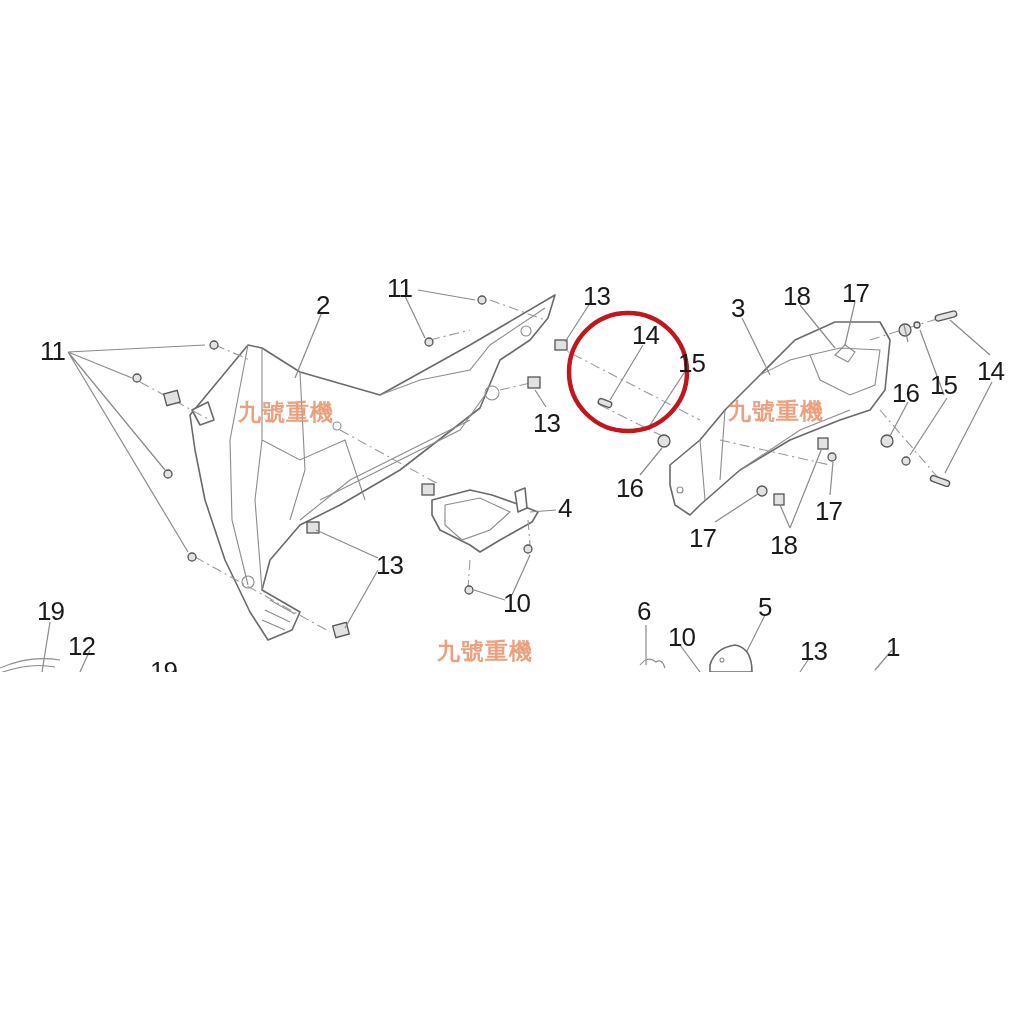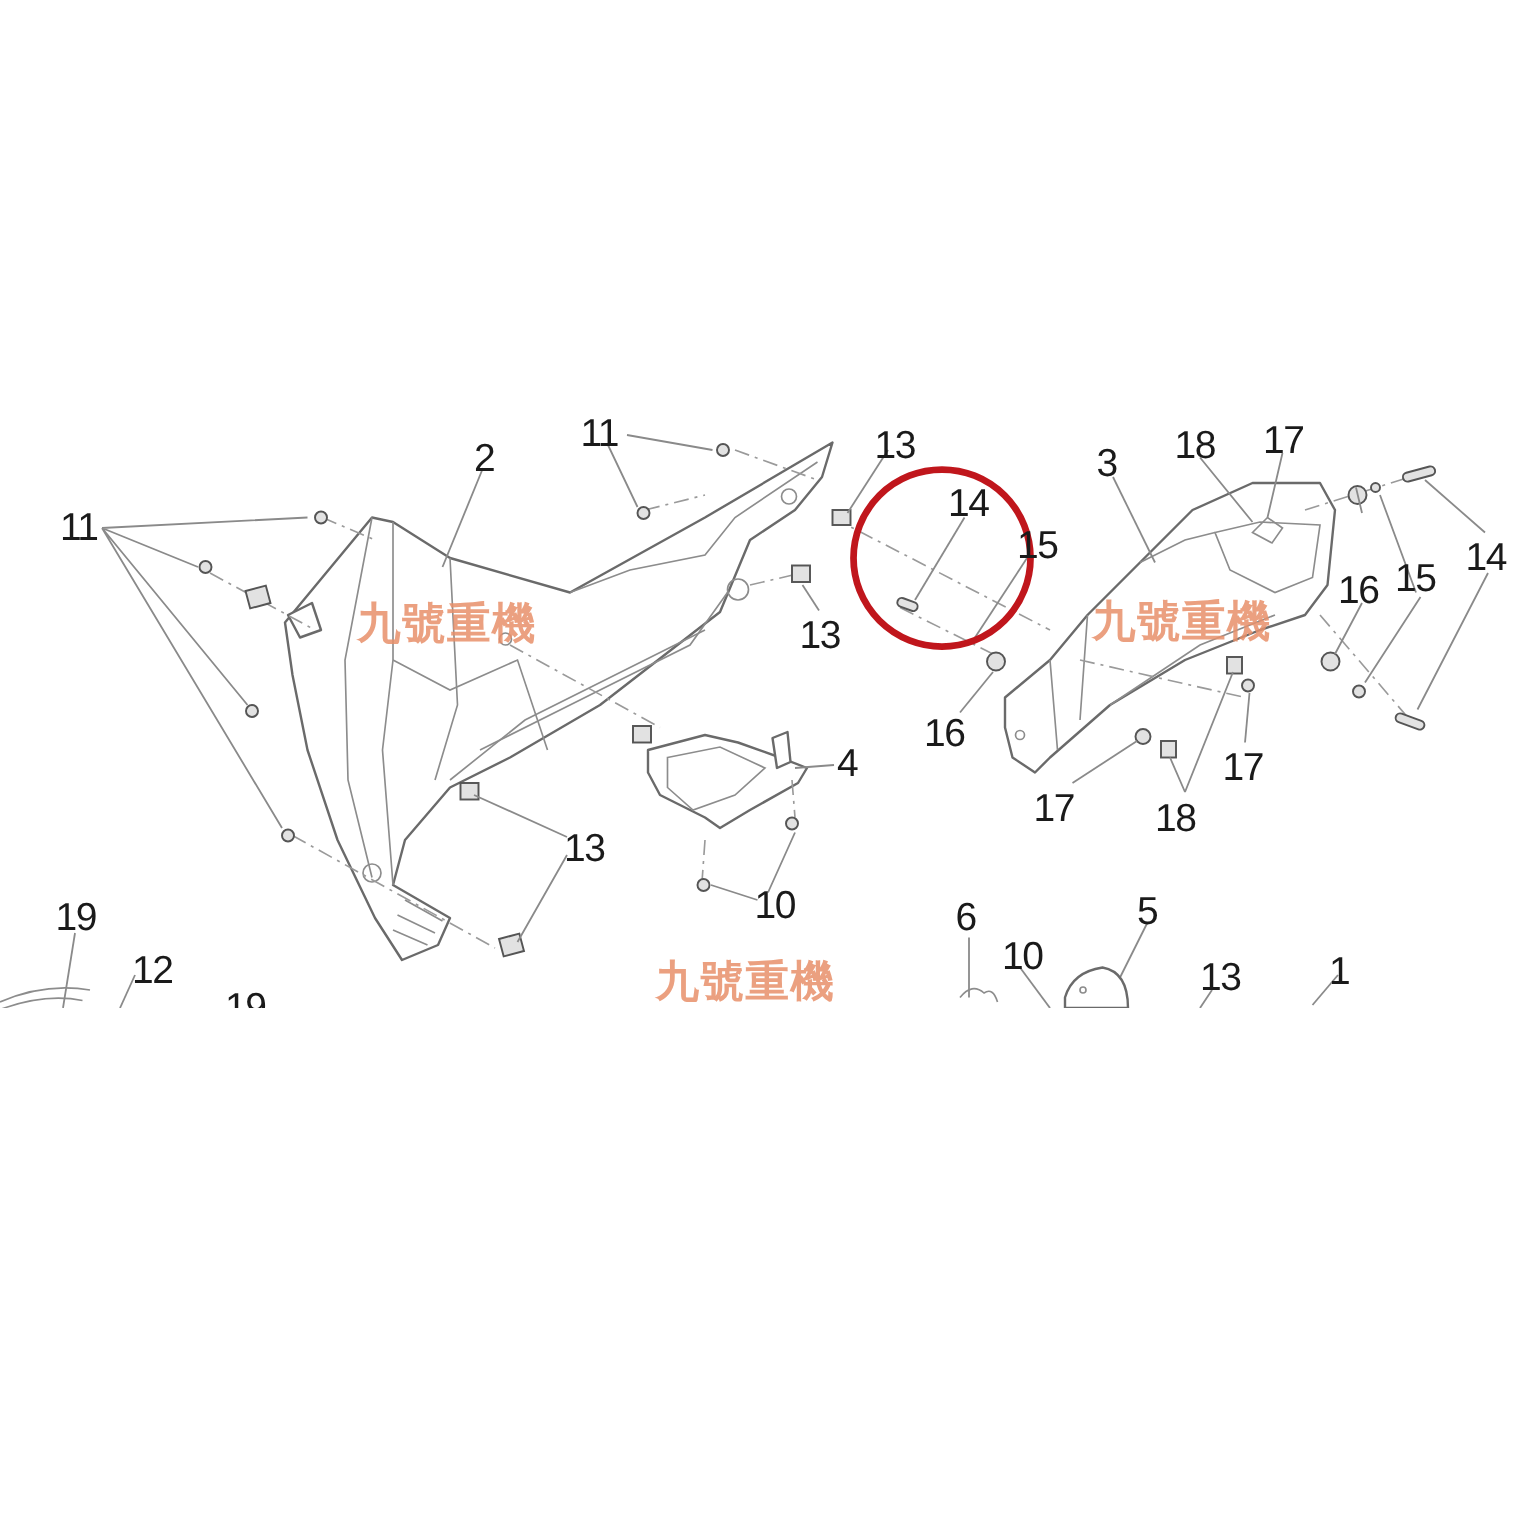--- a/index.html
+++ b/index.html
@@ -3,21 +3,21 @@
   <meta charset="utf-8">
   <style>
     html, body { margin: 0; padding: 0; background: #ffffff; }
     body { width: 1024px; height: 1024px; position: relative; overflow: hidden;
            font-family: "Liberation Sans", sans-serif; }
     #canvas { position: absolute; left: 0; top: 0; width: 1024px; height: 1024px; }
     .diagram-clip { position: absolute; left: 0; top: 0; width: 1024px; height: 672px; overflow: hidden; }
     svg { position: absolute; left: 0; top: 0; }
     .label { position: absolute; font-size: 26px; color: #1a1a1a; line-height: 1;
              font-family: "Liberation Sans", sans-serif; letter-spacing: -1px; }
-    .watermark { position: absolute; font-size: 29px; font-weight: bold; line-height: 1;
+    .watermark { position: absolute; font-size: 23px; font-weight: bold; line-height: 1;
                  font-family: "DejaVu Sans", sans-serif; opacity: 0.85; letter-spacing: 1px; text-align: center; }
     .part-body { stroke: #6a6a6a; stroke-width: 1.6; fill: #ffffff; stroke-linejoin: round; }
     .part-detail { stroke: #8c8c8c; stroke-width: 1.1; fill: none; }
     .leader { stroke: #8a8a8a; stroke-width: 1.2; fill: none; }
     .dash { stroke: #9a9a9a; stroke-width: 1.1; stroke-dasharray: 10 4 2 4; fill: none; }
     .fastener { stroke: #555; stroke-width: 1.3; fill: #e2e2e2; }
   </style>
 </head>
 <body>
 
@@ -158,21 +158,21 @@
     <div class="label" style="left:977px;top:358px;">14</div>
     <div class="label" style="left:533px;top:410px;">13</div>
     <div class="label" style="left:616px;top:475px;">16</div>
     <div class="label" style="left:558px;top:495px;">4</div>
     <div class="label" style="left:689px;top:525px;">17</div>
     <div class="label" style="left:770px;top:532px;">18</div>
     <div class="label" style="left:815px;top:498px;">17</div>
     <div class="label" style="left:376px;top:552px;">13</div>
     <div class="label" style="left:503px;top:590px;">10</div>
     <div class="label" style="left:37px;top:598px;">19</div>
-    <div class="label" style="left:88px;top:633px;text-align:center;">12</div>
+    <div class="label" style="left:68px;top:633px;text-align:center;">12</div>
     <div class="label" style="left:150px;top:658px;">19</div>
     <div class="label" style="left:637px;top:598px;">6</div>
     <div class="label" style="left:668px;top:624px;">10</div>
     <div class="label" style="left:758px;top:594px;">5</div>
     <div class="label" style="left:800px;top:638px;">13</div>
     <div class="label" style="left:886px;top:634px;">1</div>
 
     <div class="watermark" style="left:238px;top:401px;color:#e8906a;">九號重機</div>
     <div class="watermark" style="left:728px;top:400px;color:#e8906a;">九號重機</div>
     <div class="watermark" style="left:437px;top:640px;color:#e8906a;">九號重機</div>

